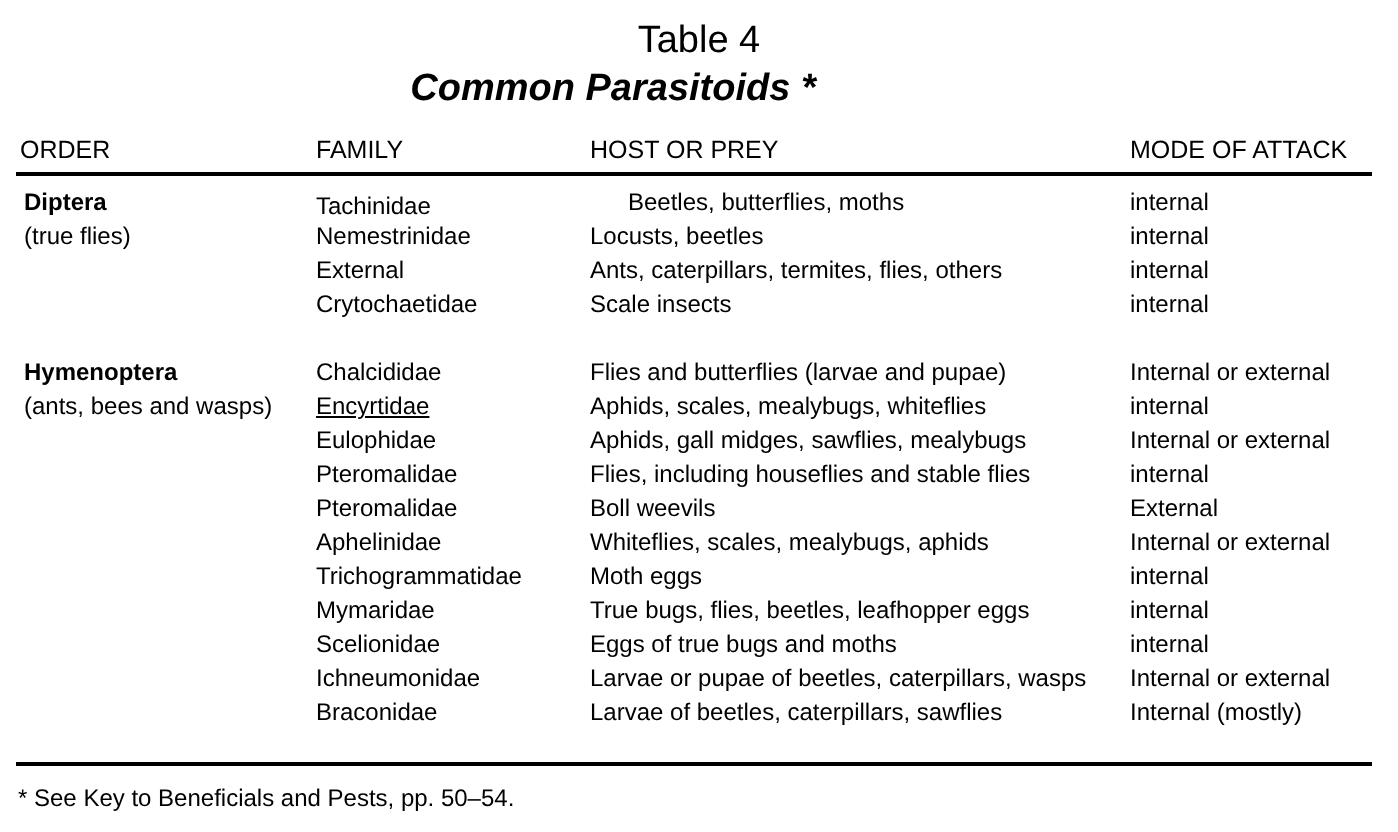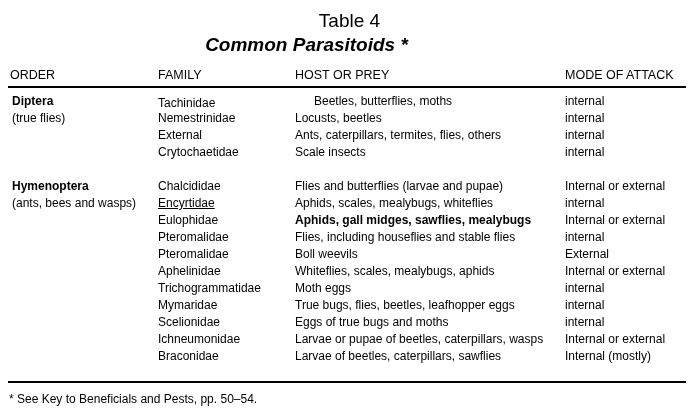--- a/index.html
+++ b/index.html
@@ -80,21 +80,21 @@
   <div class="cell c-host" style="top:178px;">Flies and butterflies (larvae and pupae)</div>
   <div class="cell c-mode" style="top:178px;">Internal or external</div>
 </div>
 <div>
   <div class="cell c-family" style="top:195px;text-decoration:underline;">Encyrtidae</div>
   <div class="cell c-host" style="top:195px;">Aphids, scales, mealybugs, whiteflies</div>
   <div class="cell c-mode" style="top:195px;">internal</div>
 </div>
 <div>
   <div class="cell c-family" style="top:212px;">Eulophidae</div>
-  <div class="cell c-host" style="top:212px;font-weight:bold;">Aphids, gall midges, sawflies, mealybugs</div>
+  <div class="cell c-host" style="top:212px;">Aphids, gall midges, sawflies, mealybugs</div>
   <div class="cell c-mode" style="top:212px;">Internal or external</div>
 </div>
 <div>
   <div class="cell c-family" style="top:229px;">Pteromalidae</div>
   <div class="cell c-host" style="top:229px;">Flies, including houseflies and stable flies</div>
   <div class="cell c-mode" style="top:229px;">internal</div>
 </div>
 <div>
   <div class="cell c-family" style="top:246px;">Pteromalidae</div>
   <div class="cell c-host" style="top:246px;">Boll weevils</div>

